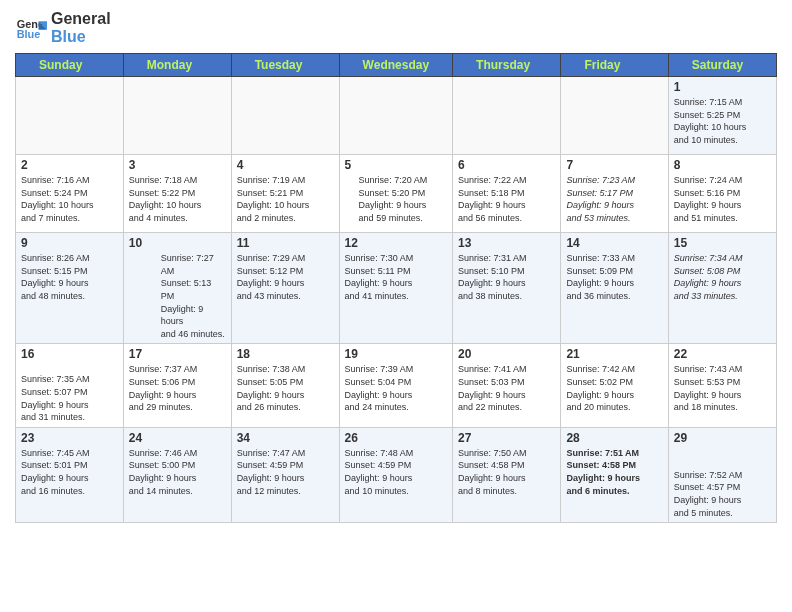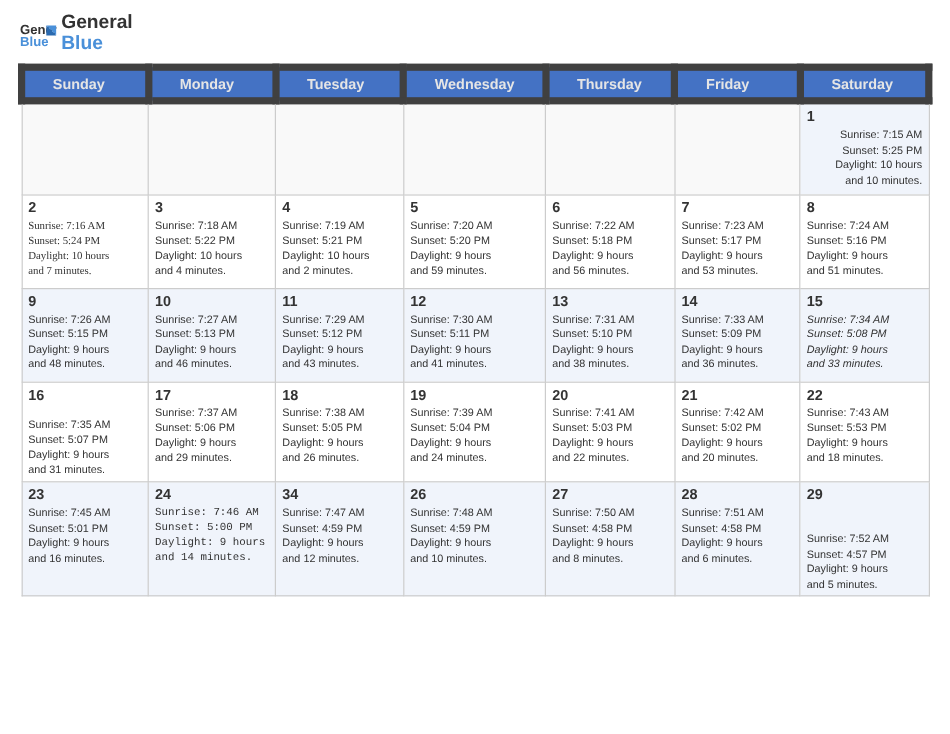--- a/index.html
+++ b/index.html
@@ -34,26 +34,26 @@
     .title-block {
       text-align: right;
     }
     .calendar {
       width: 100%;
       border-collapse: collapse;
       border: 1px solid #ccc;
     }
     .calendar th {
       background: #4472c4;
-      color: #e5e5e5;
+      color: #bef264;
       text-align: left;
       padding: 4px 23px;
       font-size: 12px;
       font-weight: bold;
-      border: 6px solid #404040;
+      border: 1px solid #404040;
     }
     .calendar td {
       border: 1px solid #ccc;
       vertical-align: top;
       padding: 3px 5px;
       width: calc(100%/7);
       height: 78px;
       font-size: 9.5px;
       color: #333;
       background: #fff;
@@ -115,88 +115,88 @@
     <tbody id="cal-body">
     <tr class="row-shade">
           <td class="empty"></td>
           <td class="empty"></td>
           <td class="empty"></td>
           <td class="empty"></td>
           <td class="empty"></td>
           <td class="empty"></td>
           <td>
             <span class="day-number">1</span>
-            <div class="day-info" style="white-space: pre-line; text-align: right;">Sunrise: 7:15 AM
+            <div class="day-info" style="white-space: pre-line;">Sunrise: 7:15 AM
 Sunset: 5:25 PM
 Daylight: 10 hours
 and 10 minutes.</div>
           </td>
         </tr>
         <tr>
           <td>
             <span class="day-number">2</span>
-            <div class="day-info" style="white-space: pre-line; font-family: Liberation Serif, serif;">Sunrise: 7:16 AM
+            <div class="day-info" style="white-space: pre-line;">Sunrise: 7:16 AM
 Sunset: 5:24 PM
 Daylight: 10 hours
 and 7 minutes.</div>
           </td>
           <td>
             <span class="day-number">3</span>
             <div class="day-info" style="white-space: pre-line;">Sunrise: 7:18 AM
 Sunset: 5:22 PM
 Daylight: 10 hours
 and 4 minutes.</div>
           </td>
           <td>
             <span class="day-number">4</span>
             <div class="day-info" style="white-space: pre-line;">Sunrise: 7:19 AM
 Sunset: 5:21 PM
 Daylight: 10 hours
 and 2 minutes.</div>
           </td>
           <td>
             <span class="day-number">5</span>
-            <div class="day-info" style="white-space: pre-line;">Sunrise: 7:20 AM
+            <div class="day-info" style="white-space: pre-line; margin-left: 14px;">Sunrise: 7:20 AM
 Sunset: 5:20 PM
 Daylight: 9 hours
 and 59 minutes.</div>
           </td>
           <td>
             <span class="day-number">6</span>
             <div class="day-info" style="white-space: pre-line;">Sunrise: 7:22 AM
 Sunset: 5:18 PM
 Daylight: 9 hours
 and 56 minutes.</div>
           </td>
           <td>
             <span class="day-number">7</span>
-            <div class="day-info" style="white-space: pre-line;">Sunrise: 7:23 AM
+            <div class="day-info" style="white-space: pre-line; font-style: italic;">Sunrise: 7:23 AM
 Sunset: 5:17 PM
 Daylight: 9 hours
 and 53 minutes.</div>
           </td>
           <td>
             <span class="day-number">8</span>
             <div class="day-info" style="white-space: pre-line;">Sunrise: 7:24 AM
 Sunset: 5:16 PM
 Daylight: 9 hours
 and 51 minutes.</div>
           </td>
         </tr>
         <tr class="row-shade">
           <td>
             <span class="day-number">9</span>
-            <div class="day-info" style="white-space: pre-line;">Sunrise: 7:26 AM
+            <div class="day-info" style="white-space: pre-line;">Sunrise: 8:26 AM
 Sunset: 5:15 PM
 Daylight: 9 hours
 and 48 minutes.</div>
           </td>
           <td>
             <span class="day-number">10</span>
-            <div class="day-info" style="white-space: pre-line;">Sunrise: 7:27 AM
+            <div class="day-info" style="white-space: pre-line; margin-left: 32px;">Sunrise: 7:27 AM
 Sunset: 5:13 PM
 Daylight: 9 hours
 and 46 minutes.</div>
           </td>
           <td>
             <span class="day-number">11</span>
             <div class="day-info" style="white-space: pre-line;">Sunrise: 7:29 AM
 Sunset: 5:12 PM
 Daylight: 9 hours
 and 43 minutes.</div>
@@ -284,21 +284,21 @@
         <tr class="row-shade">
           <td>
             <span class="day-number">23</span>
             <div class="day-info" style="white-space: pre-line;">Sunrise: 7:45 AM
 Sunset: 5:01 PM
 Daylight: 9 hours
 and 16 minutes.</div>
           </td>
           <td>
             <span class="day-number">24</span>
-            <div class="day-info" style="white-space: pre-line; font-family: Liberation Mono, monospace;">Sunrise: 7:46 AM
+            <div class="day-info" style="white-space: pre-line;">Sunrise: 7:46 AM
 Sunset: 5:00 PM
 Daylight: 9 hours
 and 14 minutes.</div>
           </td>
           <td>
             <span class="day-number">34</span>
             <div class="day-info" style="white-space: pre-line;">Sunrise: 7:47 AM
 Sunset: 4:59 PM
 Daylight: 9 hours
 and 12 minutes.</div>
@@ -312,21 +312,21 @@
           </td>
           <td>
             <span class="day-number">27</span>
             <div class="day-info" style="white-space: pre-line;">Sunrise: 7:50 AM
 Sunset: 4:58 PM
 Daylight: 9 hours
 and 8 minutes.</div>
           </td>
           <td>
             <span class="day-number">28</span>
-            <div class="day-info" style="white-space: pre-line;">Sunrise: 7:51 AM
+            <div class="day-info" style="white-space: pre-line; font-weight: bold;">Sunrise: 7:51 AM
 Sunset: 4:58 PM
 Daylight: 9 hours
 and 6 minutes.</div>
           </td>
           <td>
             <span class="day-number">29</span>
             <div class="day-info" style="white-space: pre-line; margin-top: 24px;">Sunrise: 7:52 AM
 Sunset: 4:57 PM
 Daylight: 9 hours
 and 5 minutes.</div>

